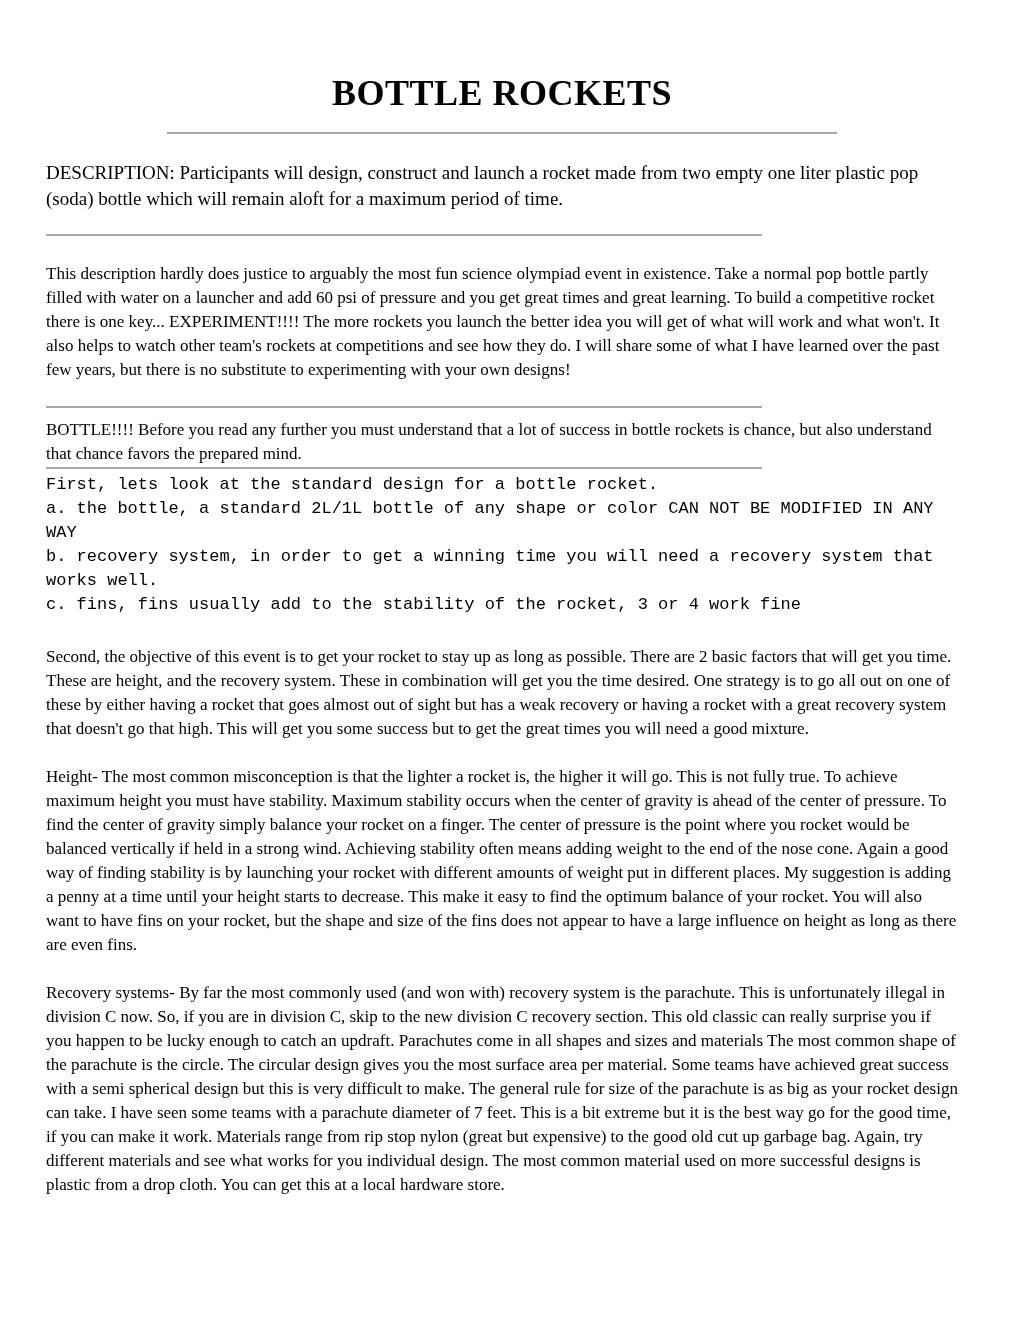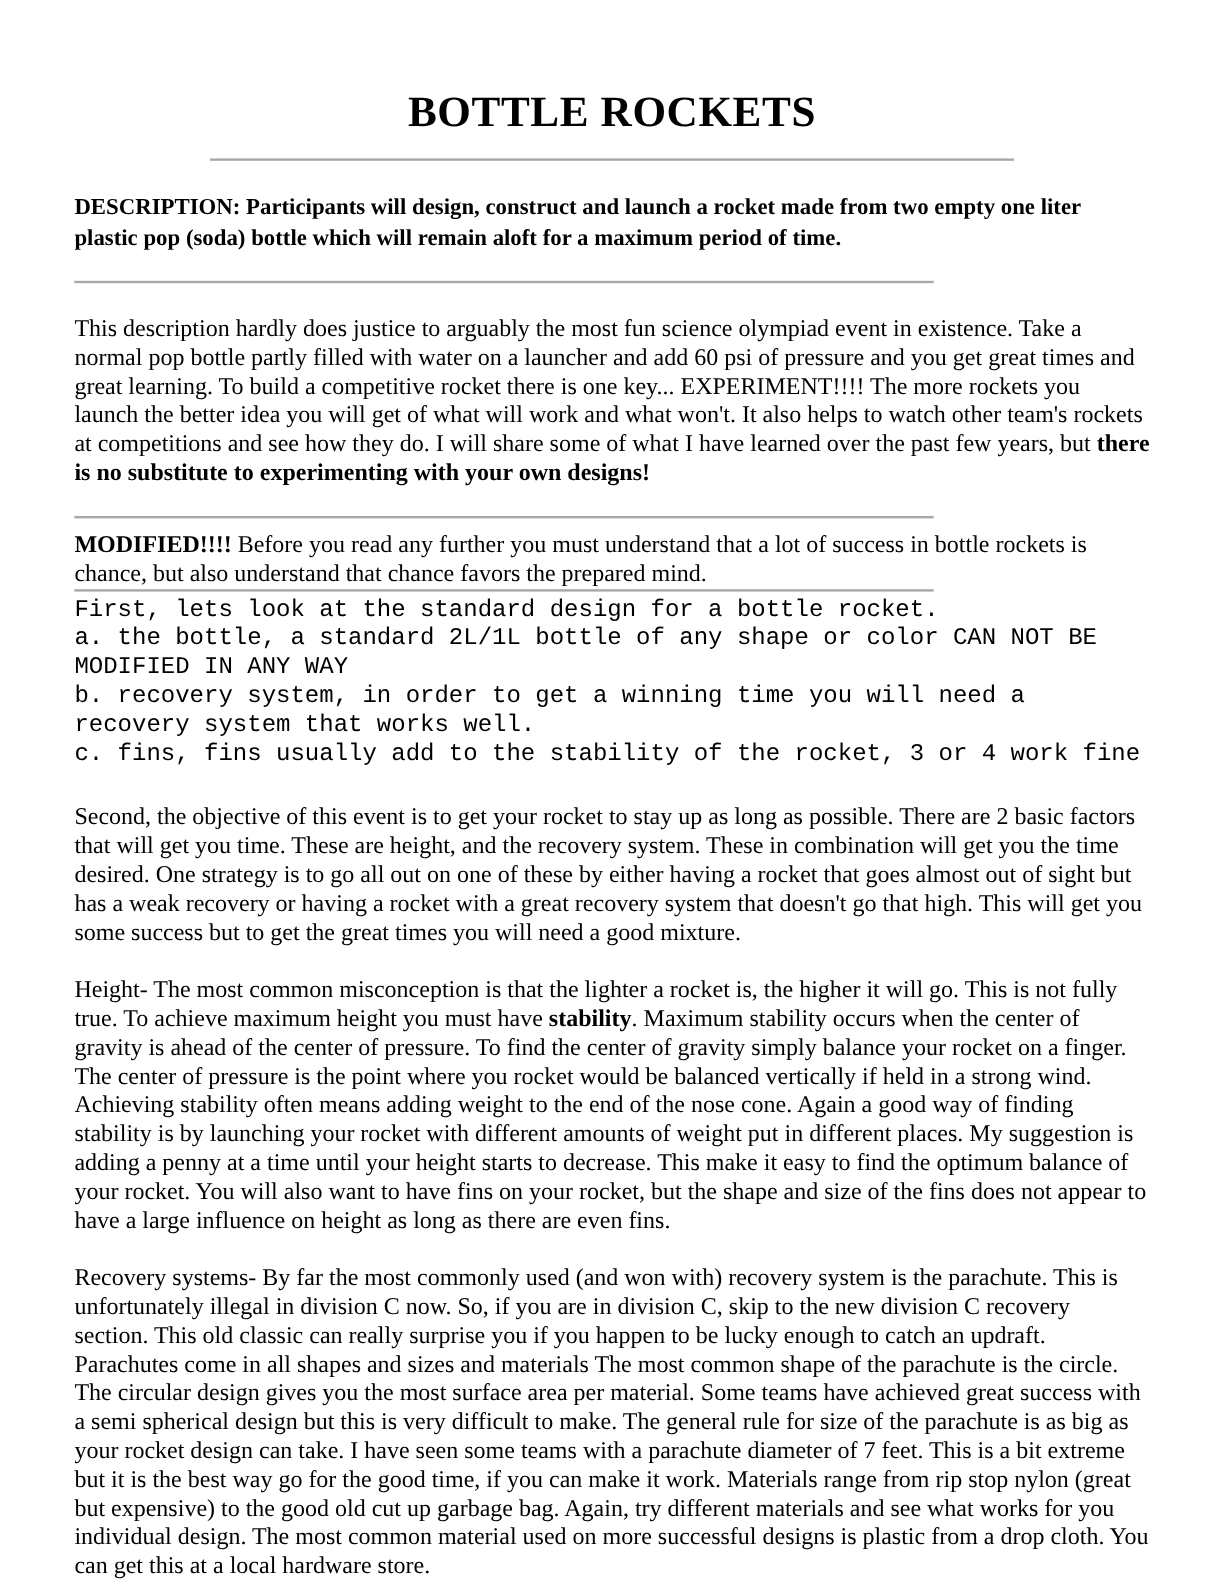--- a/index.html
+++ b/index.html
@@ -10,21 +10,21 @@
   }
   body {
     width: 1020px;
     height: 1320px;
     overflow: hidden;
     font-family: "Liberation Serif", "DejaVu Serif", serif;
   }
   main.document {
     box-sizing: border-box;
     width: 1020px;
-    padding: 38px 62px 0 62px;
+    padding: 38px 62px 0 46px;
   }
   h1.page-title {
     text-align: center;
     font-size: 36px;
     font-weight: bold;
     letter-spacing: 0.5px;
     margin: 34px 0 0 0;
   }
   hr.rule {
     border: 0;
@@ -41,60 +41,60 @@
   }
   hr.rule-pre-warning {
     width: 716px;
     margin: 16px 0 10px 0;
   }
   hr.rule-post-warning {
     width: 716px;
     margin: 1px 0 4px 0;
   }
   .para {
-    font-size: 20px;
+    font-size: 17px;
     line-height: 24px;
     margin: 0 0 24px 0;
     text-align: left;
   }
   .para.description {
     font-size: 19px;
     line-height: 26px;
     font-weight: bold;
     margin-bottom: 0;
   }
   .para.warning {
     margin-bottom: 0;
   }
   .para.standard-design {
     margin-bottom: 28px;
     font-family: Liberation Mono, monospace;
   }
   .para b {
-    font-weight: bold;
+    font-weight: normal;
   }
 </style>
 </head>
 <body>
 
 <main class="document">
 
   <h1 class="page-title">BOTTLE ROCKETS</h1>
 
   <hr class="rule rule-title">
 
   <p class="para description"><b>DESCRIPTION: Participants will design, construct and launch a rocket made from two empty one liter plastic pop (soda) bottle which will remain aloft for a maximum period of time.</b></p>
 
   <hr class="rule rule-desc">
 
   <p class="para intro"><span>This description hardly does justice to arguably the most fun science olympiad event in existence. Take a normal pop bottle partly filled with water on a launcher and add 60 psi of pressure and you get great times and great learning. To build a competitive rocket there is one key... EXPERIMENT!!!! The more rockets you launch the better idea you will get of what will work and what won't. It also helps to watch other team's rockets at competitions and see how they do. I will share some of what I have learned over the past few years, but </span><b>there is no substitute to experimenting with your own designs!</b></p>
 
   <hr class="rule rule-pre-warning">
 
-  <p class="para warning"><b>MODIFIED!!!! </b><span>Before you read any further you must understand that a lot of success in bottle rockets is chance, but also understand that chance favors the prepared mind.</span></p>
+  <p class="para warning"><b>BOTTLE!!!! </b><span>Before you read any further you must understand that a lot of success in bottle rockets is chance, but also understand that chance favors the prepared mind.</span></p>
 
   <hr class="rule rule-post-warning">
 
   <p class="para standard-design"><span>First, lets look at the standard design for a bottle rocket.</span><br><span>a. the bottle, a standard 2L/1L bottle of any shape or color CAN NOT BE MODIFIED IN ANY WAY</span><br><span>b. recovery system, in order to get a winning time you will need a recovery system that works well.</span><br><span>c. fins, fins usually add to the stability of the rocket, 3 or 4 work fine</span></p>
 
   <p class="para objective"><span>Second, the objective of this event is to get your rocket to stay up as long as possible. There are 2 basic factors that will get you time. These are height, and the recovery system. These in combination will get you the time desired. One strategy is to go all out on one of these by either having a rocket that goes almost out of sight but has a weak recovery or having a rocket with a great recovery system that doesn't go that high. This will get you some success but to get the great times you will need a good mixture.</span></p>
 
   <p class="para height"><span>Height- The most common misconception is that the lighter a rocket is, the higher it will go. This is not fully true. To achieve maximum height you must have </span><b>stability</b><span>. Maximum stability occurs when the center of gravity is ahead of the center of pressure. To find the center of gravity simply balance your rocket on a finger. The center of pressure is the point where you rocket would be balanced vertically if held in a strong wind. Achieving stability often means adding weight to the end of the nose cone. Again a good way of finding stability is by launching your rocket with different amounts of weight put in different places. My suggestion is adding a penny at a time until your height starts to decrease. This make it easy to find the optimum balance of your rocket. You will also want to have fins on your rocket, but the shape and size of the fins does not appear to have a large influence on height as long as there are even fins.</span></p>
 
   <p class="para recovery"><span>Recovery systems- By far the most commonly used (and won with) recovery system is the parachute. This is unfortunately illegal in division C now. So, if you are in division C, skip to the new division C recovery section. This old classic can really surprise you if you happen to be lucky enough to catch an updraft. Parachutes come in all shapes and sizes and materials The most common shape of the parachute is the circle. The circular design gives you the most surface area per material. Some teams have achieved great success with a semi spherical design but this is very difficult to make. The general rule for size of the parachute is as big as your rocket design can take. I have seen some teams with a parachute diameter of 7 feet. This is a bit extreme but it is the best way go for the good time, if you can make it work. Materials range from rip stop nylon (great but expensive) to the good old cut up garbage bag. Again, try different materials and see what works for you individual design. The most common material used on more successful designs is plastic from a drop cloth. You can get this at a local hardware store.</span></p>

